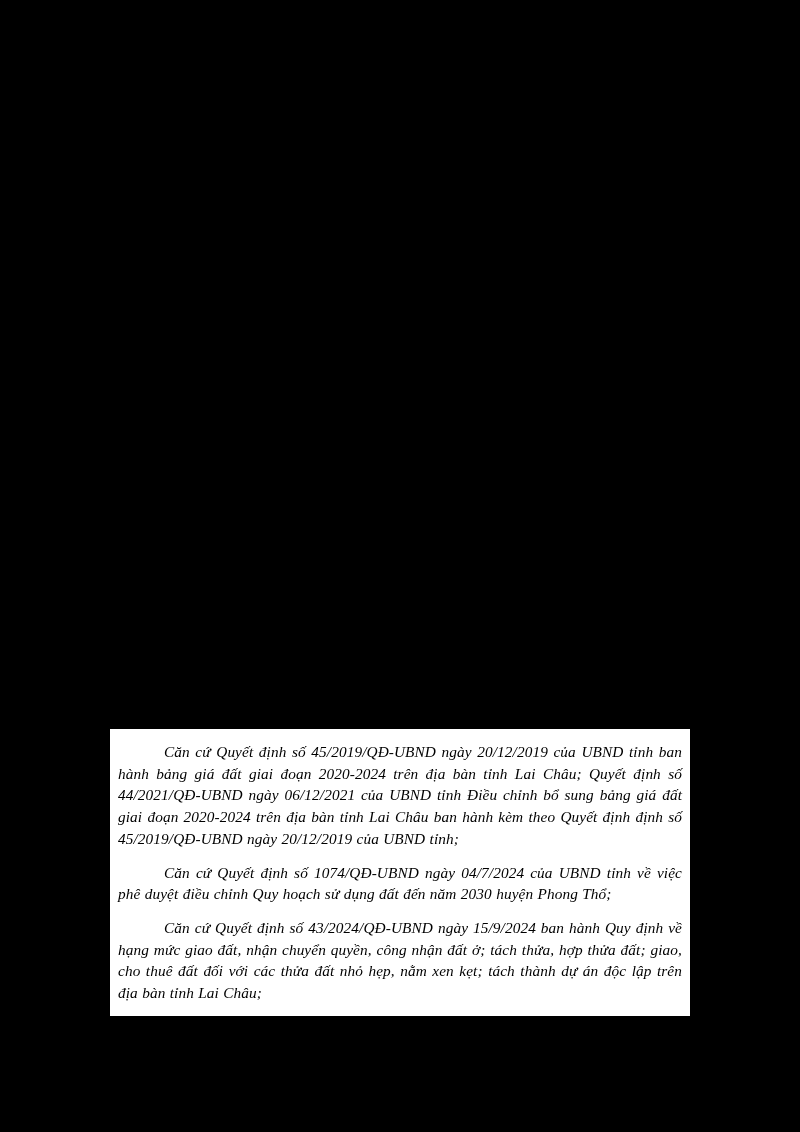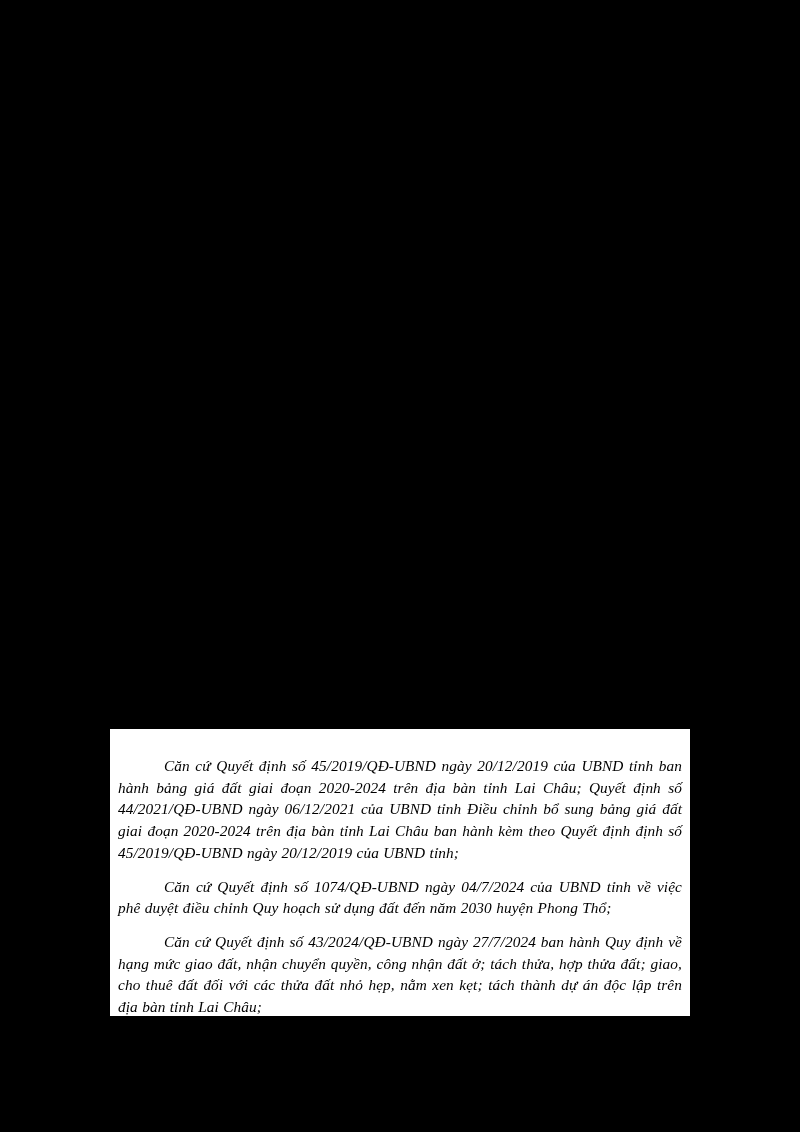--- a/index.html
+++ b/index.html
@@ -23,21 +23,21 @@
     background: #000000;
   }
   #doc-fragment {
     position: absolute;
     left: 110px;
     top: 729px;
     width: 580px;
     height: 287px;
     background: #ffffff;
     box-sizing: border-box;
-    padding: 26px 8px 8px 8px;
+    padding: 12px 8px 8px 8px;
   }
   .para {
     font-family: "Liberation Serif", serif;
     font-style: italic;
     font-size: 15.3px;
     line-height: 1.42;
     color: #000000;
     text-align: justify;
     text-indent: 46px;
     margin: 0 0 12px 0;
@@ -49,15 +49,15 @@
     margin-bottom: 0;
   }
 </style>
 </head>
 <body>
 
 <div id="page">
   <div id="doc-fragment">
     <p class="para">Căn cứ Quyết định số 45/2019/QĐ-UBND ngày 20/12/2019 của UBND tỉnh ban hành bảng giá đất giai đoạn 2020-2024 trên địa bàn tỉnh Lai Châu; Quyết định số 44/2021/QĐ-UBND ngày 06/12/2021 của UBND tỉnh Điều chỉnh bổ sung bảng giá đất giai đoạn 2020-2024 trên địa bàn tỉnh Lai Châu ban hành kèm theo Quyết định định số 45/2019/QĐ-UBND ngày 20/12/2019 của UBND tỉnh;</p>
     <p class="para">Căn cứ Quyết định số 1074/QĐ-UBND ngày 04/7/2024 của UBND tỉnh về việc phê duyệt điều chỉnh Quy hoạch sử dụng đất đến năm 2030 huyện Phong Thổ;</p>
-    <p class="para">Căn cứ Quyết định số 43/2024/QĐ-UBND ngày 27/7/2024 ban hành Quy định về hạng mức giao đất, nhận chuyển quyền, công nhận đất ở; tách thửa, hợp thửa đất; giao, cho thuê đất đối với các thửa đất nhỏ hẹp, nằm xen kẹt; tách thành dự án độc lập trên địa bàn tỉnh Lai Châu;</p>
+    <p class="para">Căn cứ Quyết định số 43/2024/QĐ-UBND ngày 15/9/2024 ban hành Quy định về hạng mức giao đất, nhận chuyển quyền, công nhận đất ở; tách thửa, hợp thửa đất; giao, cho thuê đất đối với các thửa đất nhỏ hẹp, nằm xen kẹt; tách thành dự án độc lập trên địa bàn tỉnh Lai Châu;</p>
   </div>
 </div>
 
 </body></html>

